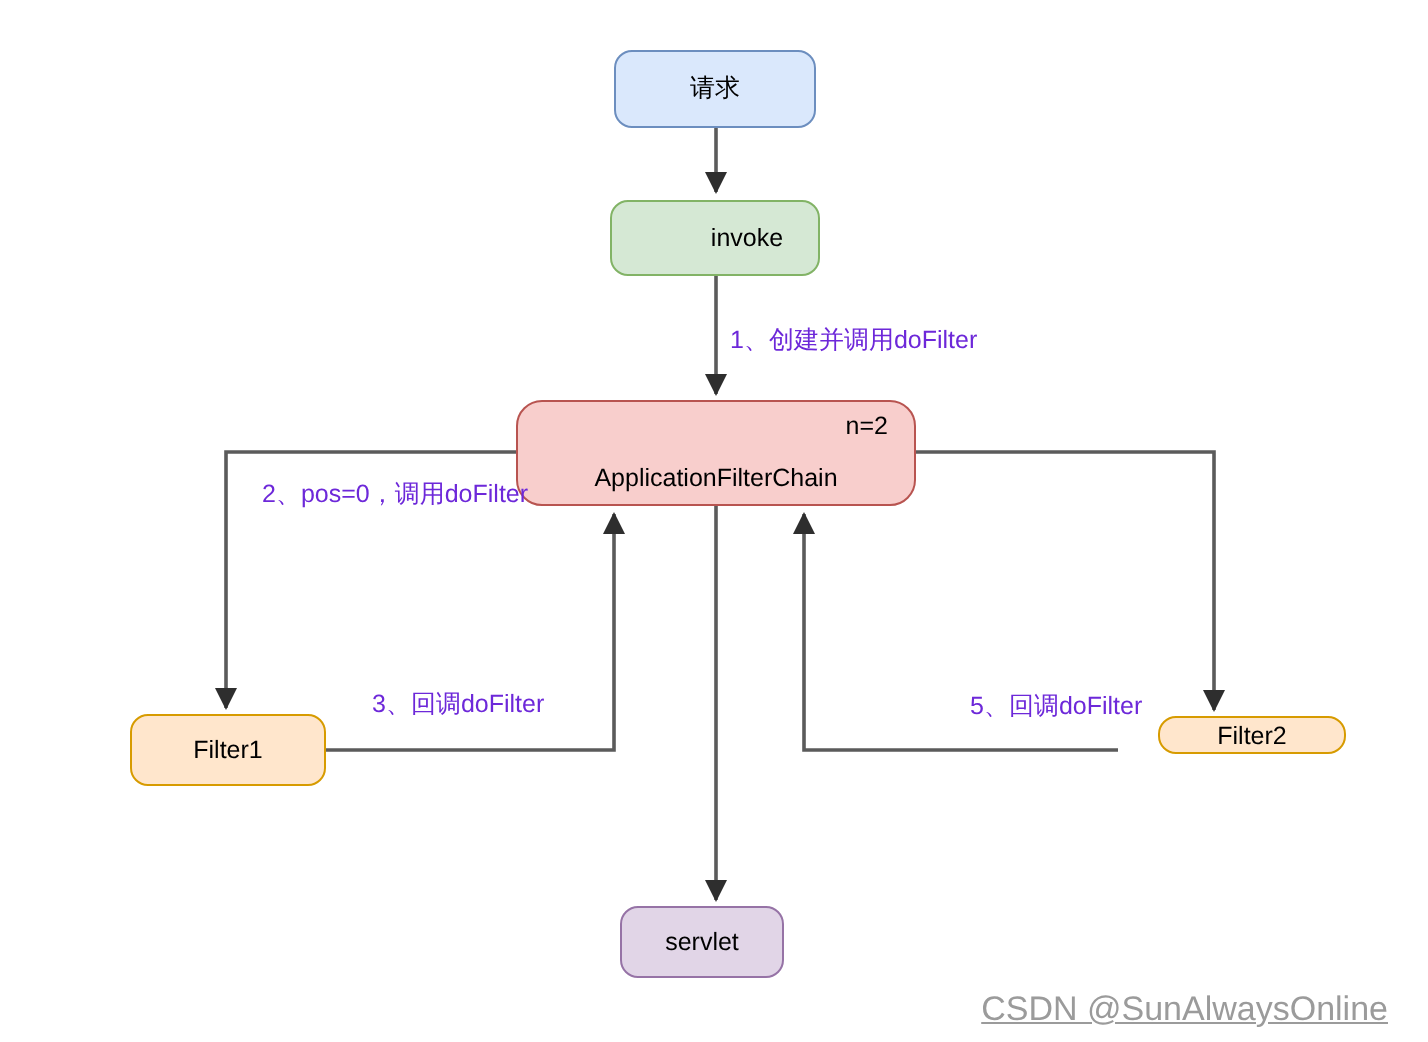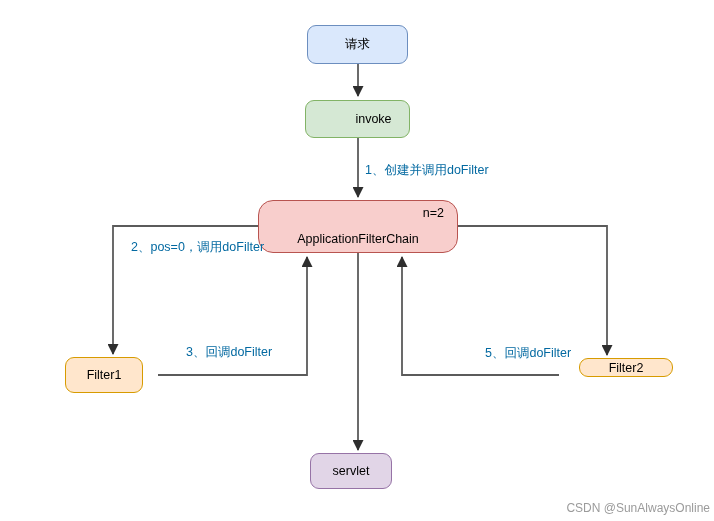--- a/index.html
+++ b/index.html
@@ -24,28 +24,29 @@
   }
   .node.chain{border-radius:13px;}
   .badge{
     position:absolute;top:5px;right:13px;
     font-size:12.5px;
   }
   .edge-label{
     position:absolute;
     font-size:12.5px;
     white-space:nowrap;
-    color:#0369a1;
+    color:#6d28d9;
   }
   .watermark{
     position:absolute;
-    right:4px;bottom:6px;
-    font-size:12px;
+    right:20px;bottom:6px;
+    font-size:17px;
     color:#9b9b9b;
     white-space:nowrap;
+    text-decoration:underline;
   }
 </style>
 </head>
 <body>
 
 <div class="canvas">
 
   <svg class="edges" viewBox="0 0 714 521">
     <defs>
       <marker id="arr" markerUnits="userSpaceOnUse" markerWidth="11" markerHeight="11" refX="10" refY="5.5" orient="auto">
@@ -62,26 +63,26 @@
   </svg>
 
   <div class="node" style="left: 307px; top: 25px; width: 101px; height: 39px; background: rgb(218, 232, 252); border-color: rgb(108, 142, 191);">
     <span>请求</span>
   </div>
 
   <div class="node" style="left: 305px; top: 100px; width: 105px; height: 38px; background: rgb(213, 232, 212); border-color: rgb(130, 179, 102); padding-left: 32px;">
     <span>invoke</span>
   </div>
 
-  <div class="node chain" style="left: 258px; top: 200px; width: 200px; height: 53px; background: rgb(248, 206, 204); border-color: rgb(184, 84, 80); border-radius: 15px;">
+  <div class="node chain" style="left: 258px; top: 200px; width: 200px; height: 53px; background: rgb(248, 206, 204); border-color: rgb(184, 84, 80);">
     <span class="badge">n=2</span>
     <span style="margin-top:24px;">ApplicationFilterChain</span>
   </div>
 
-  <div class="node" style="left: 65px; top: 357px; width: 78px; height: 36px; background: rgb(255, 230, 204); border-color: rgb(215, 155, 0);">
+  <div class="node" style="left: 65px; top: 357px; width: 98px; height: 36px; background: rgb(255, 230, 204); border-color: rgb(215, 155, 0);">
     <span>Filter1</span>
   </div>
 
   <div class="node" style="left: 559px; top: 358px; width: 94px; height: 19px; background: rgb(255, 230, 204); border-color: rgb(215, 155, 0); margin-left: 20px;">
     <span>Filter2</span>
   </div>
 
   <div class="node" style="left: 310px; top: 453px; width: 82px; height: 36px; background: rgb(225, 213, 231); border-color: rgb(150, 115, 166);">
     <span>servlet</span>
   </div>

